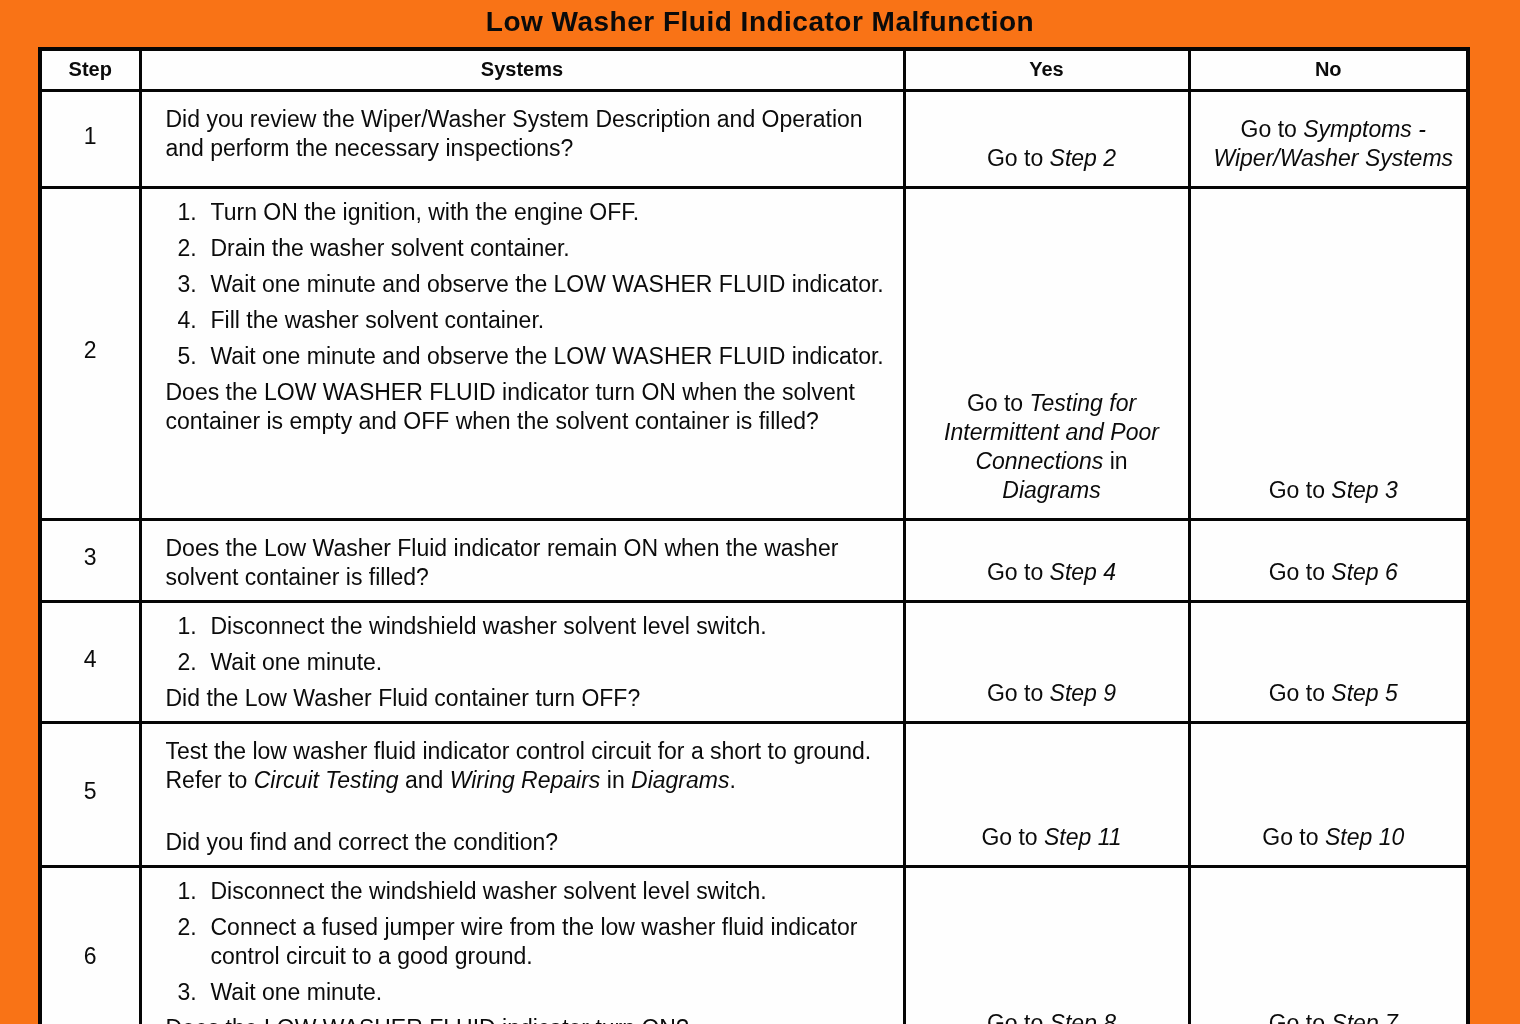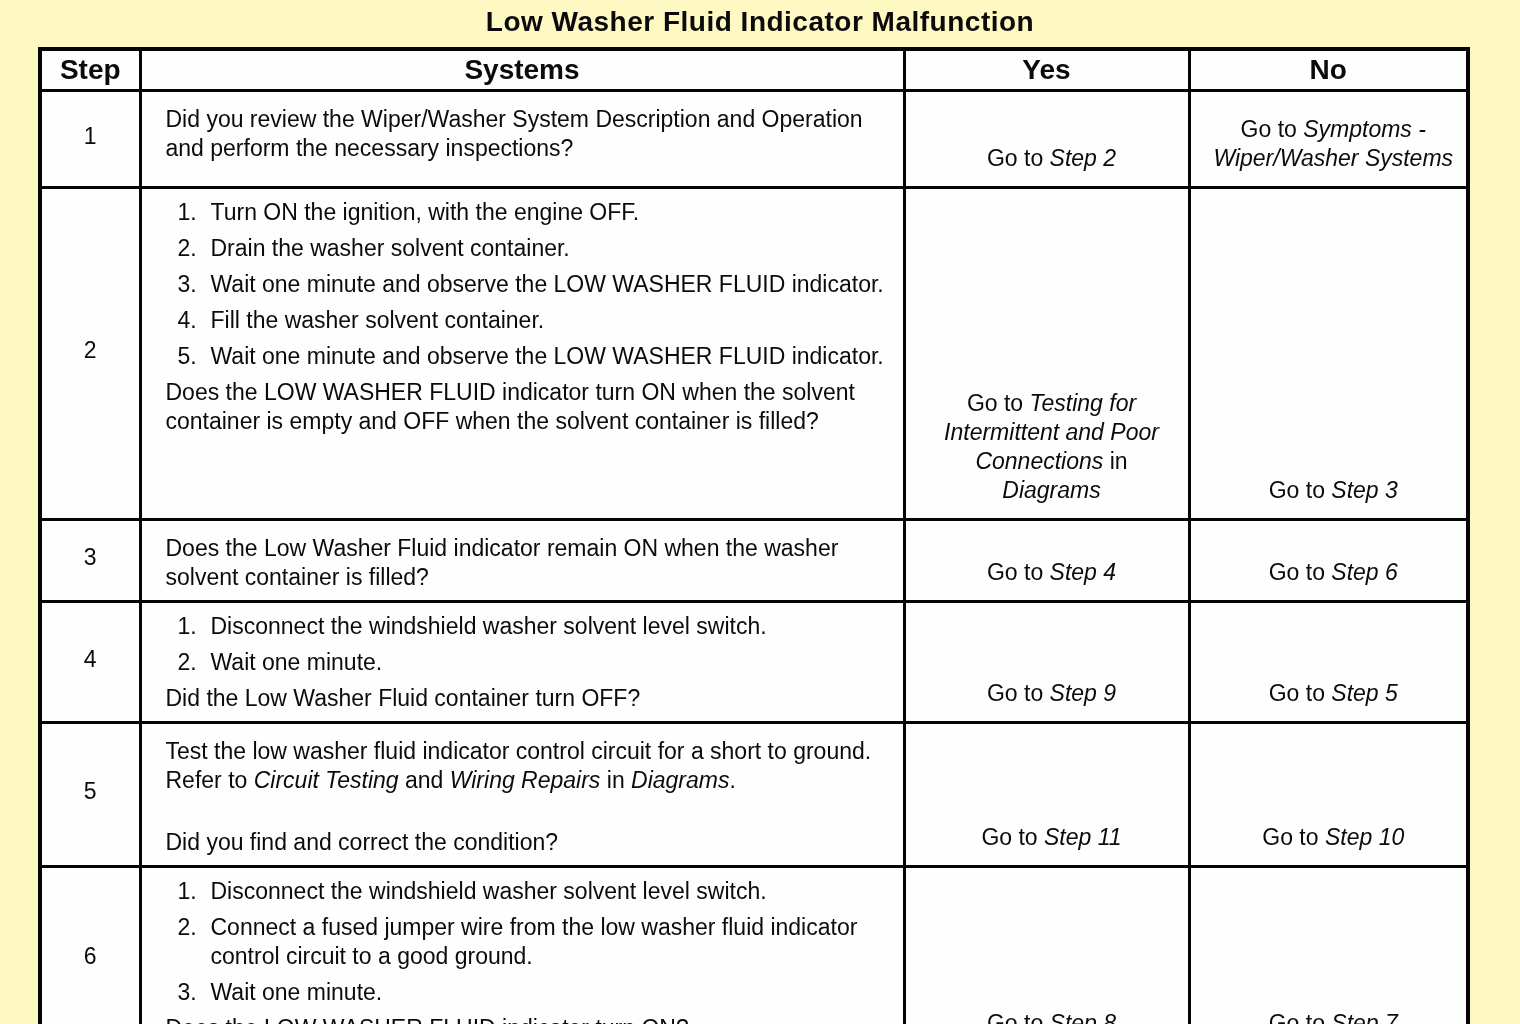--- a/index.html
+++ b/index.html
@@ -1,20 +1,20 @@
 <!DOCTYPE html>
 <html><head>
 <meta charset="utf-8">
 <style>
   html, body { margin: 0; padding: 0; background: #ffffff; }
   .page {
     position: relative;
     width: 1520px;
     height: 1024px;
-    background: #fef9c3;
+    background: #f97316;
     color: #0b0b0b;
     font-family: "Liberation Sans", "DejaVu Sans", sans-serif;
     overflow: hidden;
   }
   .title {
     position: absolute;
     top: 6px;
     left: 0;
     width: 100%;
     text-align: center;
@@ -35,21 +35,21 @@
     border: 3px solid #050505;
   }
   table.diag { border-width: 4px; }
   col.c-step   { width: 100px; }
   col.c-action { width: 764px; }
   col.c-yes    { width: 285px; }
   col.c-no     { width: 279px; }
 
   thead tr { height: 41px; }
   th {
-    font-size: 28px;
+    font-size: 20px;
     font-weight: bold;
     text-align: center;
     vertical-align: middle;
     padding: 2px 4px;
   }
   tbody tr:nth-child(1) { height: 97px; }
   tbody tr:nth-child(2) { height: 332px; }
   tbody tr:nth-child(3) { height: 64px; }
   tbody tr:nth-child(4) { height: 115px; }
   tbody tr:nth-child(5) { height: 135px; }

